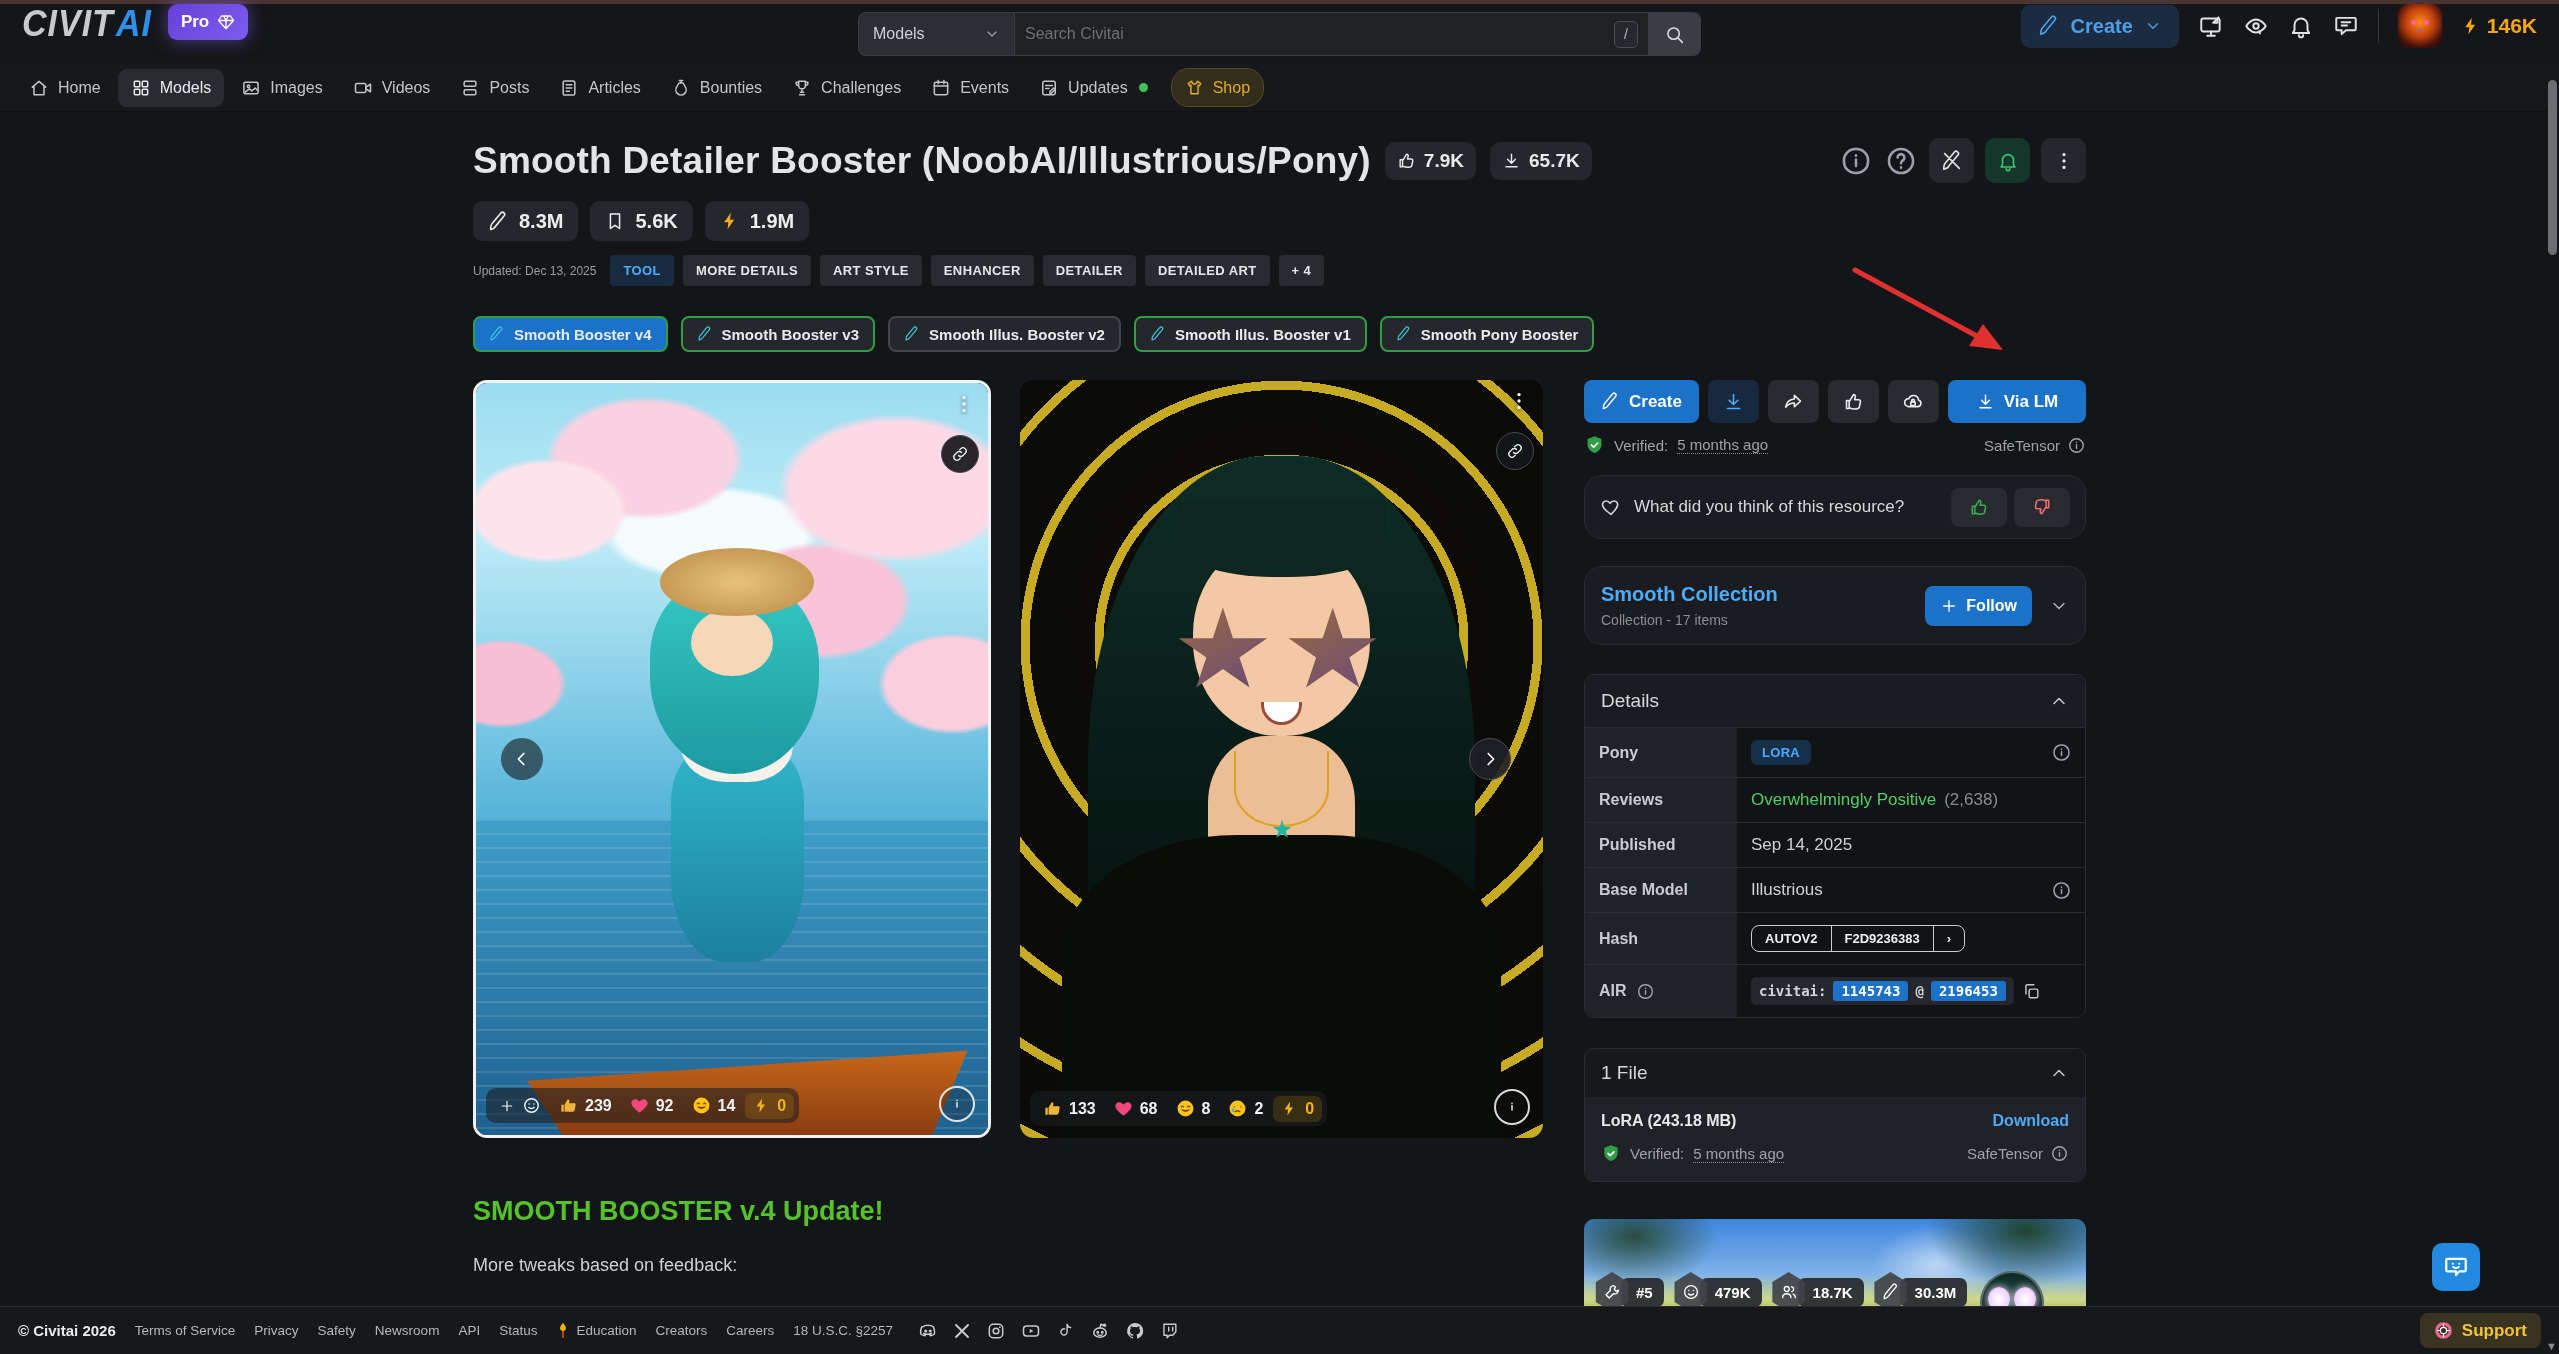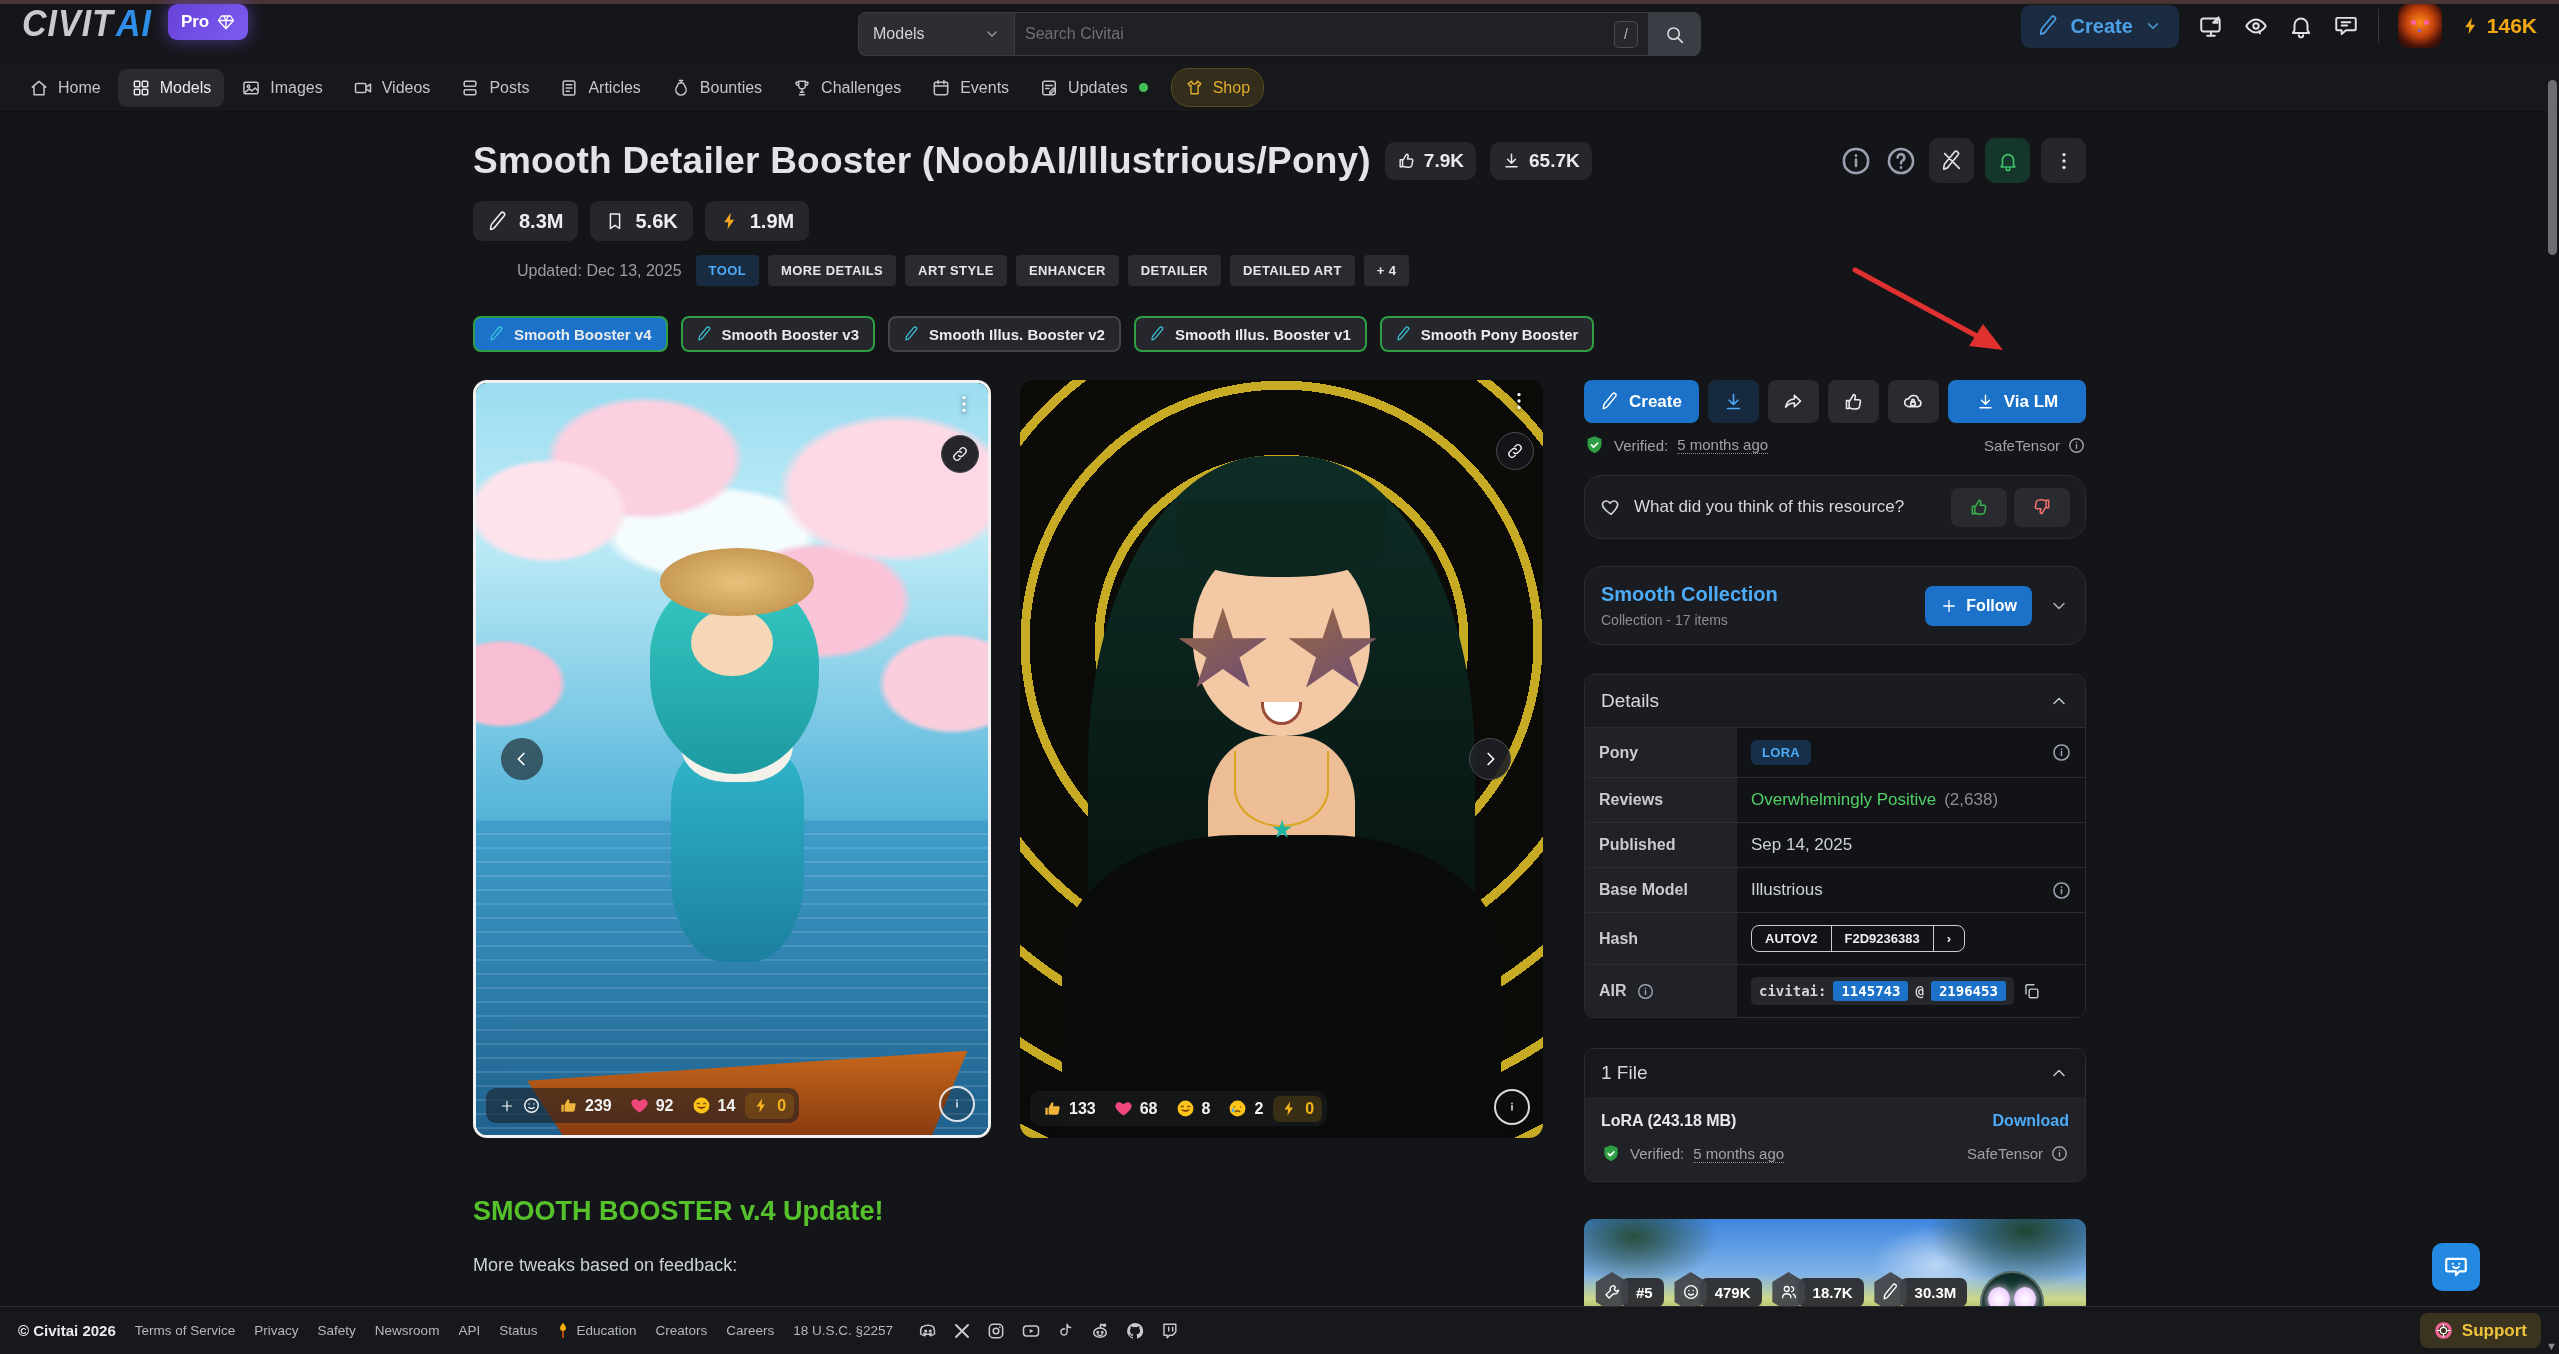--- a/index.html
+++ b/index.html
@@ -42,21 +42,21 @@
   .titlerow { display:flex; align-items:center; gap:14px; }
   h1 { font-size:37px; font-weight:800; color:#e2e4e8; letter-spacing:.2px; white-space:nowrap; }
   .tbadge { background:#26272c; border-radius:10px; height:38px; display:flex; align-items:center; gap:8px; padding:0 12px; font-size:19px; font-weight:800; color:#e8eaed; }
   .trow-icons { margin-left:auto; display:flex; gap:11px; align-items:center; }
   .ocirc { color:#9aa0ae; }
   .sqbtn { width:45px; height:45px; border-radius:10px; background:#26272c; display:flex; align-items:center; justify-content:center; color:#dfe1e5; }
   .sqbtn.bell { background:#15372b; color:#3ec46d; }
   .statsrow { display:flex; gap:12px; margin-top:18px; }
   .statpill { background:#26272c; border-radius:9px; height:40px; display:flex; align-items:center; gap:10px; padding:0 15px; font-size:20px; font-weight:800; color:#eceef0; }
   .updrow { display:flex; align-items:center; gap:9px; margin-top:14px; }
-  .updated { color:#9b9da2; font-size:16px; margin-right:5px;margin-left:44px; }
+  .updated { color:#9b9da2; font-size:12px; margin-right:5px; }
   .tag { background:#2a2b30; color:#e4e6ea; font-size:13px; font-weight:800; letter-spacing:.4px; padding:8px 13px; border-radius:4px; white-space:nowrap; }
   .tag.tool { background:#192b40; color:#4dabf7; }
   .versions { display:flex; gap:13px; margin-top:30px; }
   .ver { height:36px; display:flex; align-items:center; gap:9px; padding:0 14px; border-radius:8px; border:2px solid #2f9e44; background:#26272c; color:#e8eaed; font-size:15px; font-weight:700; white-space:nowrap; }
   .ver.active { background:#1b72c8; }
   .ver.nogreen { border-color:#43454b; }
   .ver .brush { color:#3bc9db; }
 
   .columns { display:flex; margin-top:28px; }
   .leftcol { width:1111px; }

